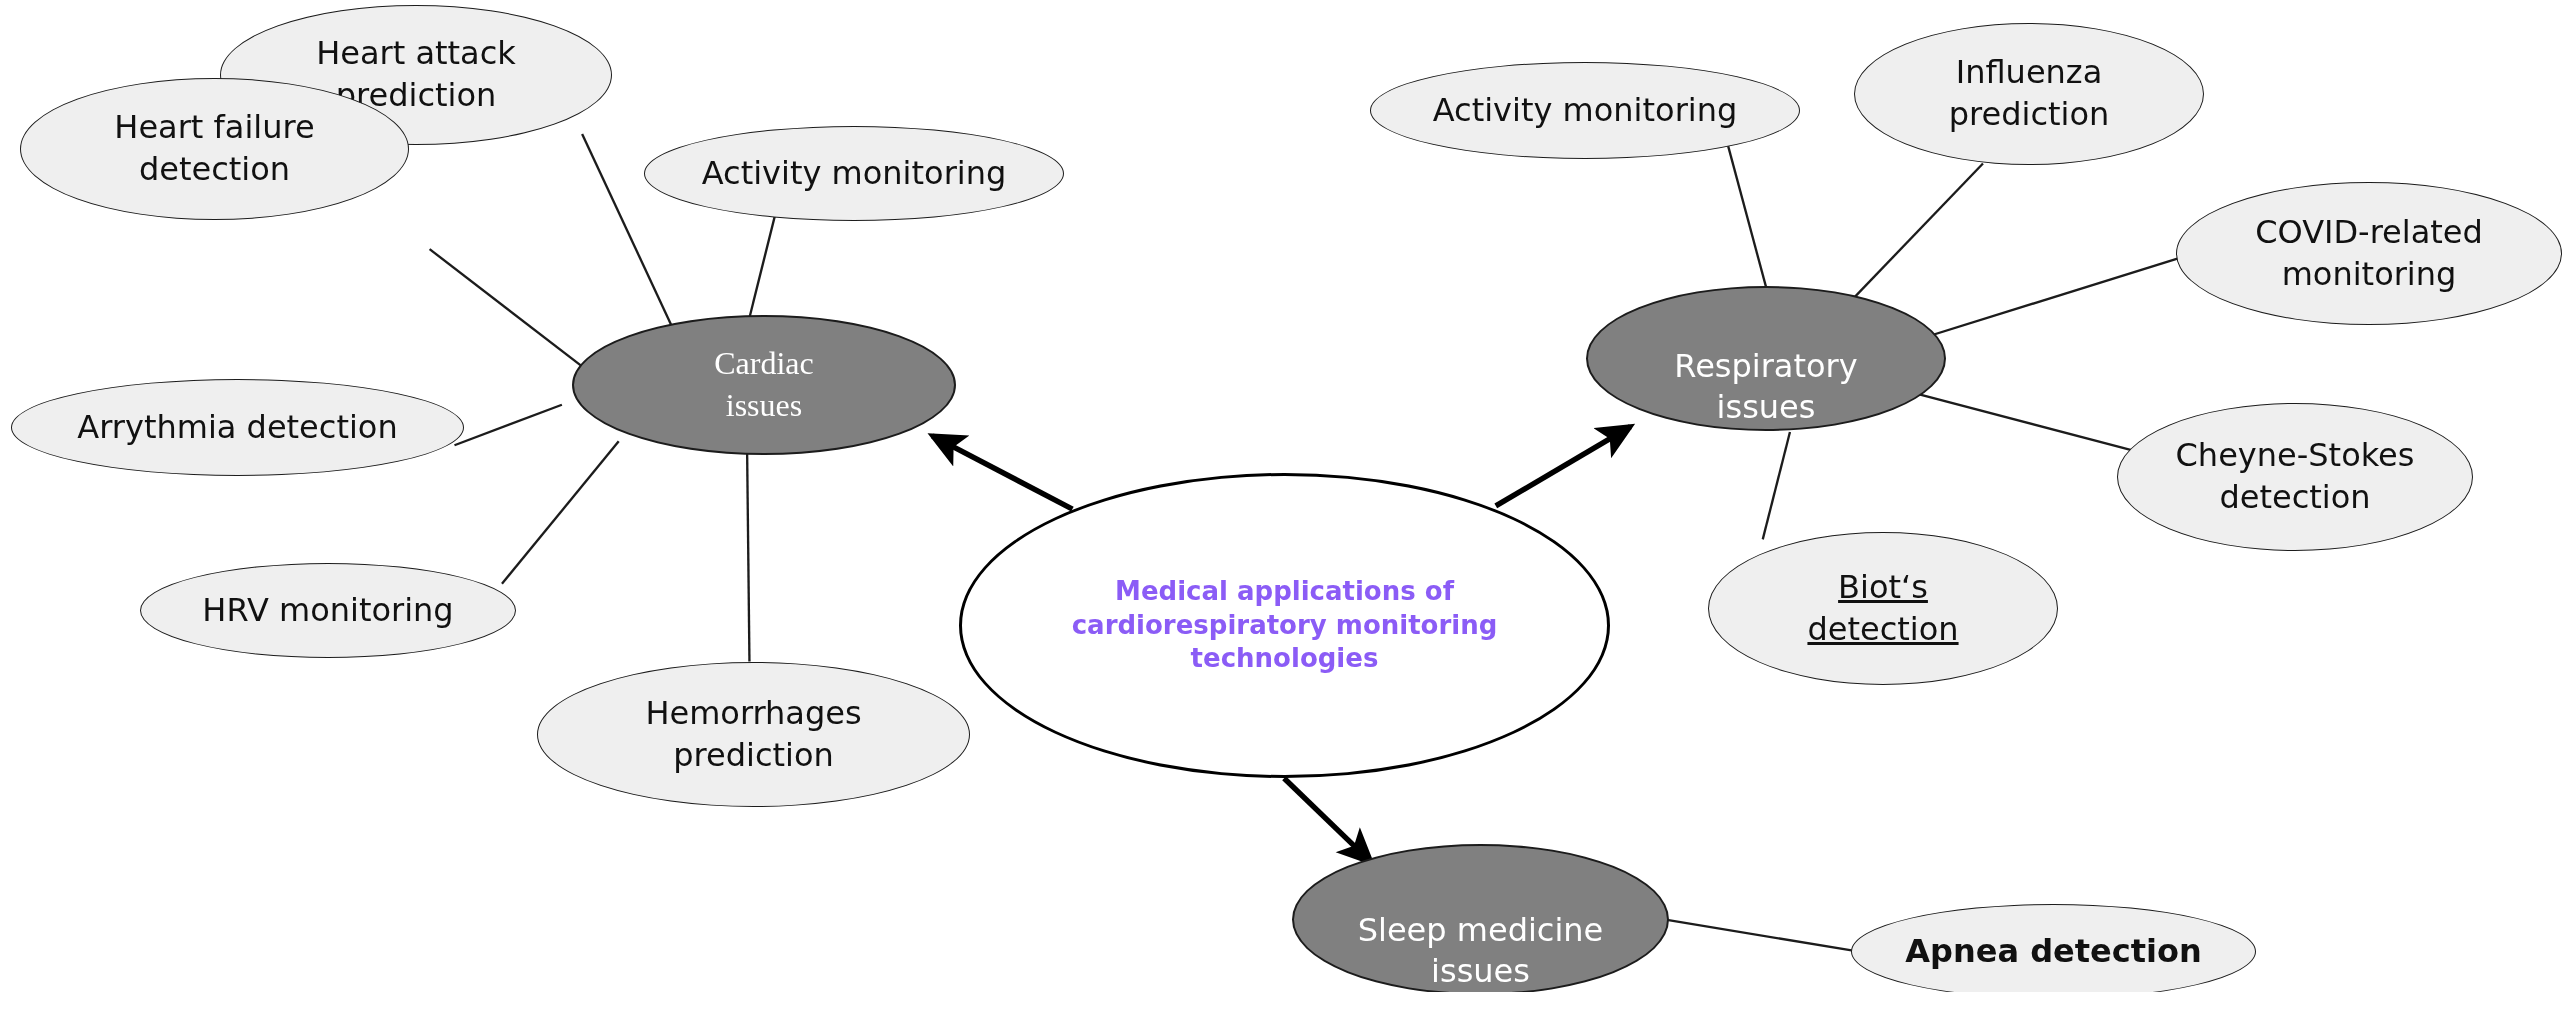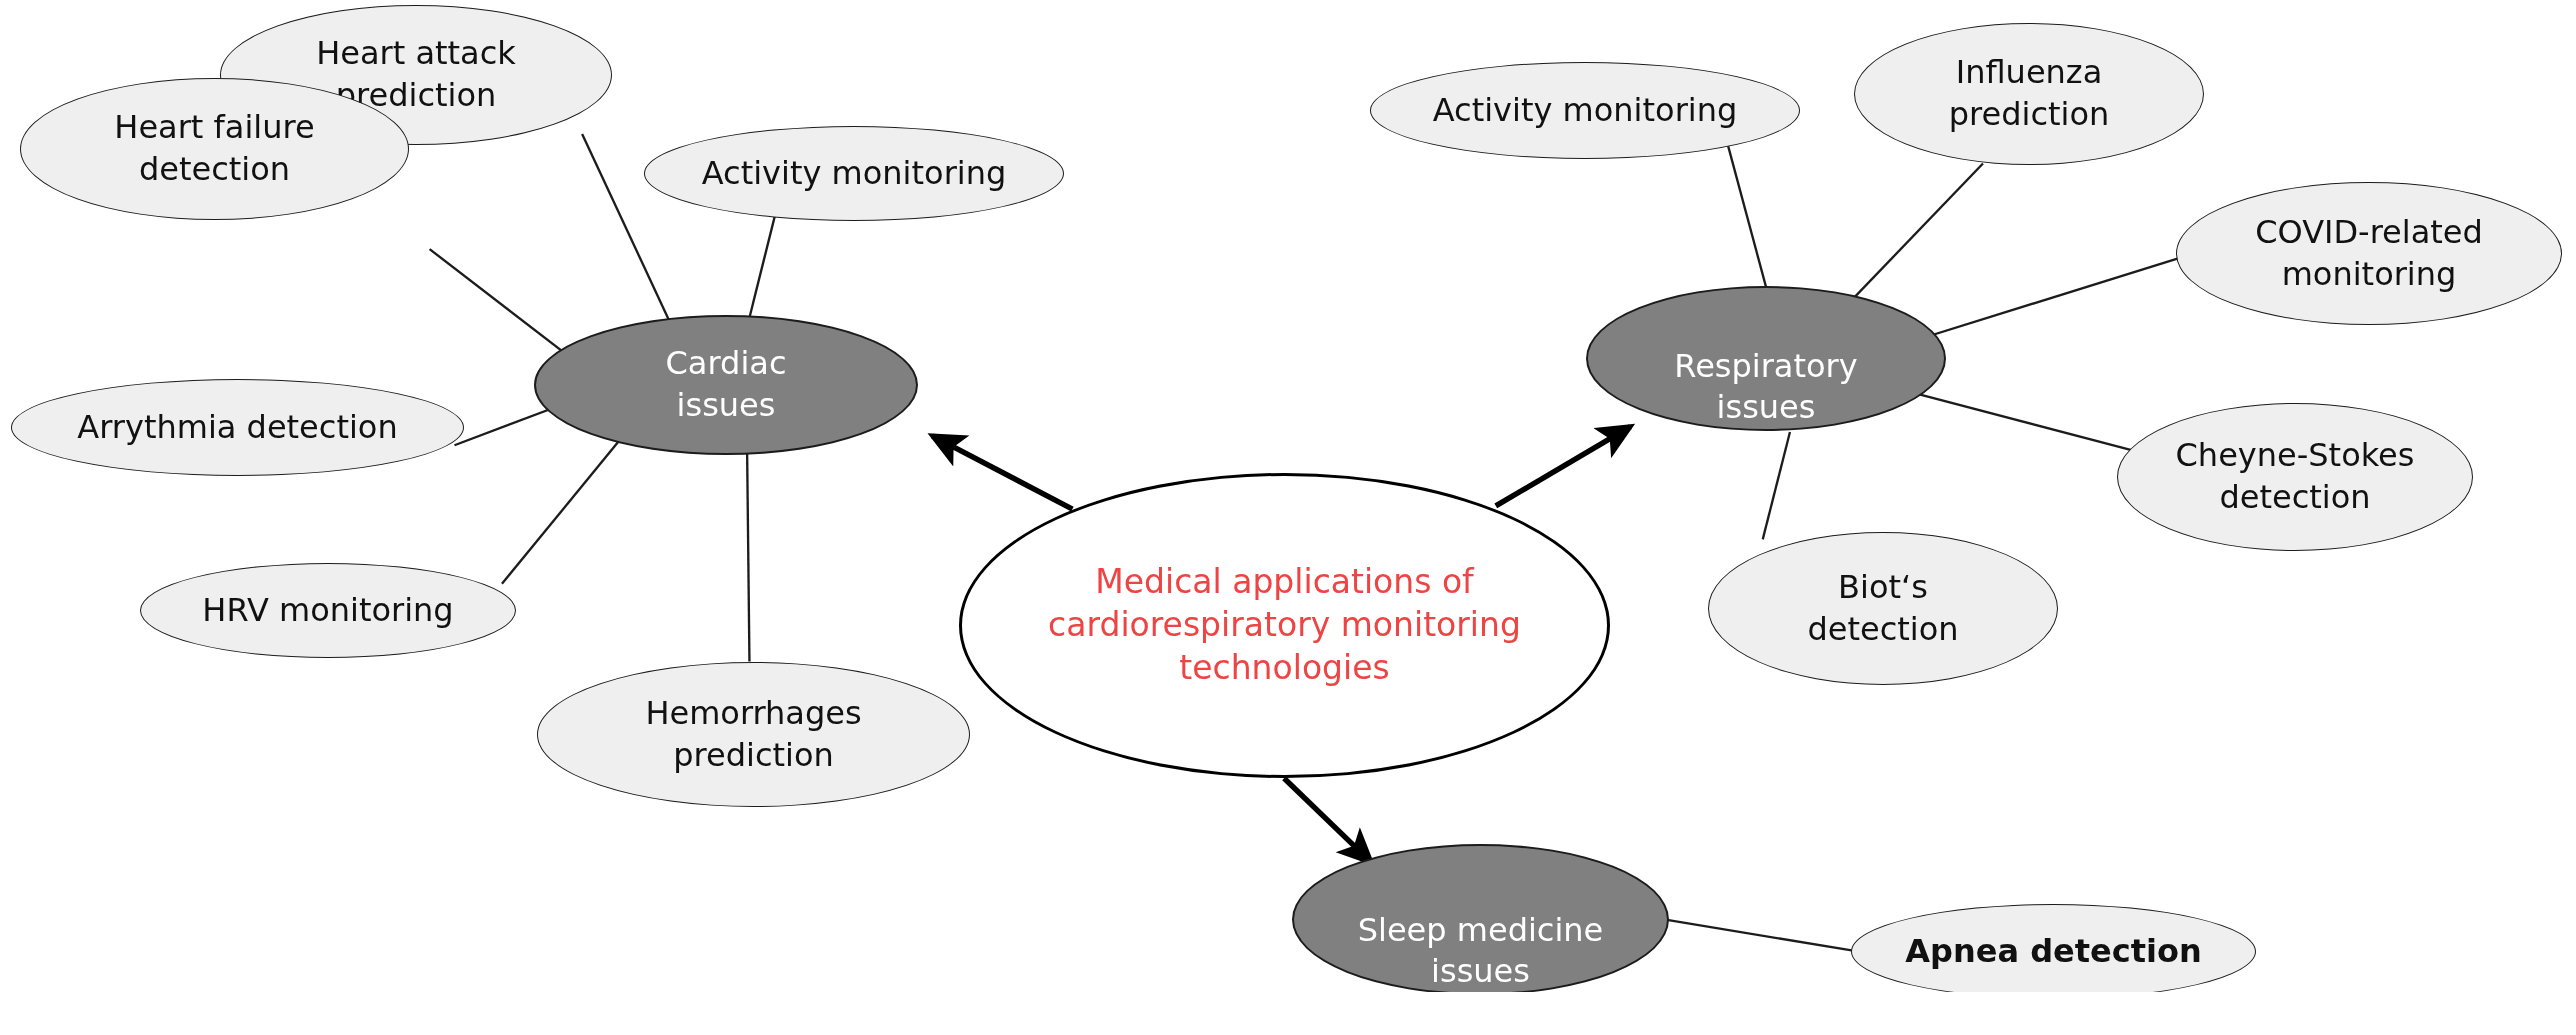--- a/index.html
+++ b/index.html
@@ -44,24 +44,24 @@
   }
   .node.branch {
     background: #808080;
     color: #ffffff;
     border: 2.3px solid #1c1c1c;
     font-size: 32px;
     font-weight: 400;
   }
   .node.root {
     background: #ffffff;
-    color: #ef4444;
+    color: #8b5cf6;
     border: 3.1px solid #000000;
-    font-size: 33px;
-    font-weight: normal;
+    font-size: 26px;
+    font-weight: bold;
   }
   .node span { display: block; width: 100%; }
 </style>
 </head>
 <body>
 
 <div id="canvas">
 
   <svg id="edges" viewBox="0 0 3310 1331" xmlns="http://www.w3.org/2000/svg">
     <defs>
@@ -118,21 +118,21 @@
 
   <div class="node leaf" style="left:140px; top:563px; width:376px; height:95px;">
     <span>HRV monitoring</span>
   </div>
 
   <div class="node leaf" style="left:537px; top:662px; width:433px; height:145px;">
     <span>Hemorrhages
 prediction</span>
   </div>
 
-  <div class="node branch" style="left:534px; top:315px; width:384px; height:140px;">
+  <div class="node branch" style="left:572px; top:315px; width:384px; height:140px;font-family:Liberation Serif, serif;">
     <span>Cardiac
 issues</span>
   </div>
 
   <div class="node root" style="left:959px; top:473px; width:651px; height:305px;">
     <span>Medical applications of
 cardiorespiratory monitoring
 technologies</span>
   </div>
 
@@ -148,21 +148,21 @@
   <div class="node leaf" style="left:2176px; top:182px; width:386px; height:143px;text-align:center;">
     <span>COVID-related
 monitoring</span>
   </div>
 
   <div class="node leaf" style="left:2117px; top:403px; width:356px; height:148px;">
     <span>Cheyne-Stokes
 detection</span>
   </div>
 
-  <div class="node leaf" style="left:1708px; top:532px; width:350px; height:153px;">
+  <div class="node leaf" style="left:1708px; top:532px; width:350px; height:153px;text-decoration:underline;">
     <span>Biot‘s
 detection</span>
   </div>
 
   <div class="node branch" style="left:1586px; top:286px; width:360px; height:145px;align-items:flex-end;">
     <span>Respiratory
 issues</span>
   </div>
 
   <div class="node branch" style="left:1292px; top:844px; width:377px; height:151px;align-items:flex-end;">

